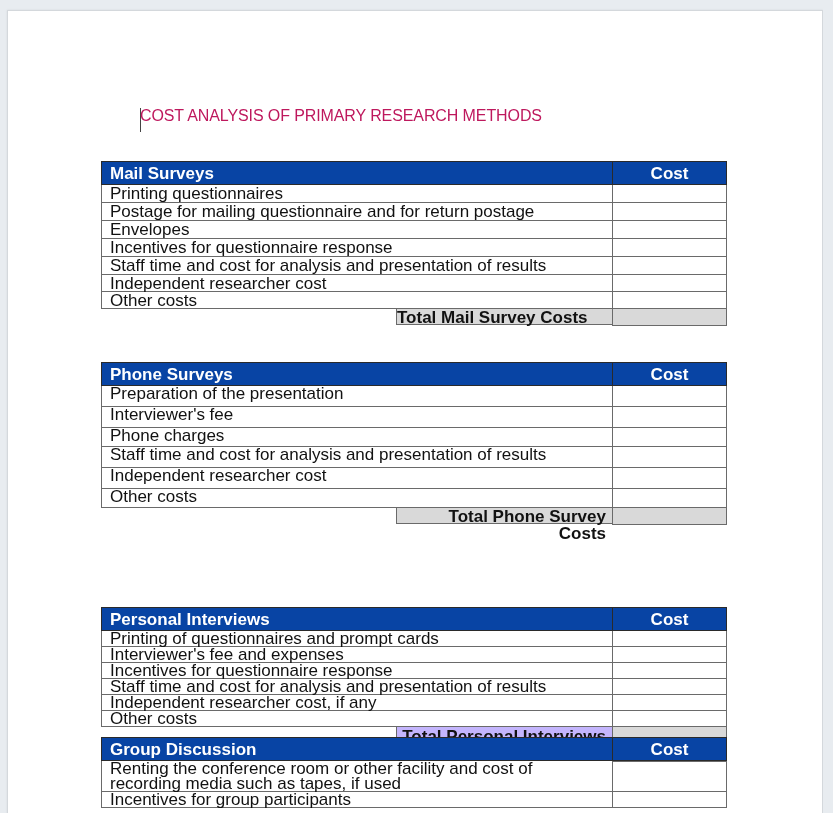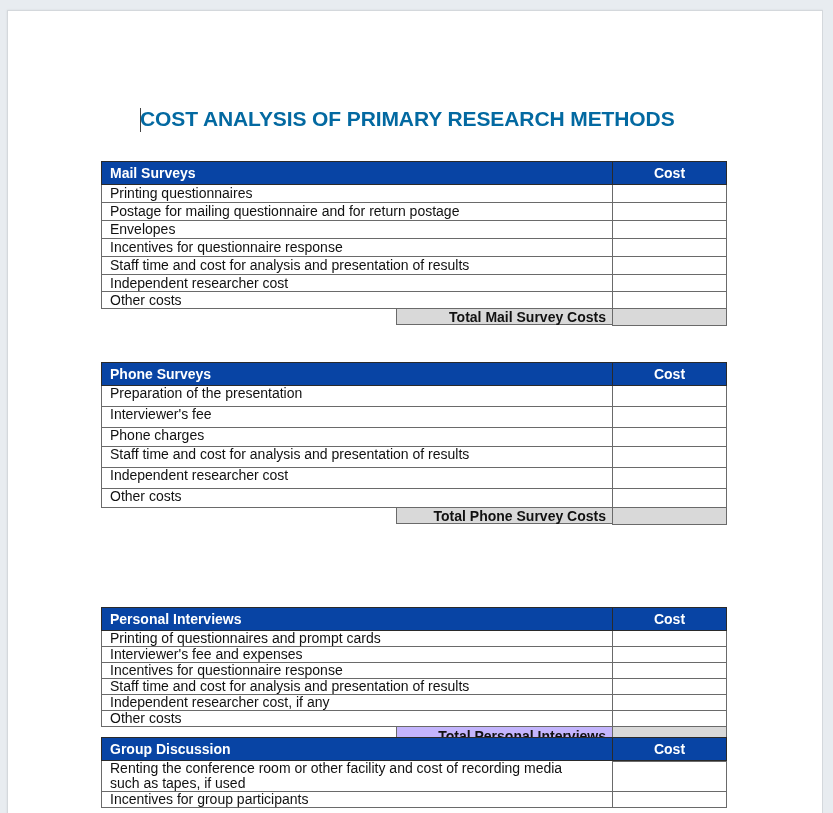--- a/index.html
+++ b/index.html
@@ -10,31 +10,31 @@
     position:relative;
   }
   .page {
     position:absolute; left:7px; top:10px; width:814px; height:820px;
     background:#ffffff;
     border:1px solid #d4d8dc;
     box-shadow:0 0 2px rgba(0,0,0,0.08);
   }
   .title {
     position:absolute; left:140px; top:107px;
-    font-weight:bold; font-size:21px; color:#0369a1;
+    font-weight:normal; font-size:16px; color:#be185d;
     letter-spacing:-0.1px;
     white-space:nowrap;
   }
   .caret {
     position:absolute; left:140px; top:108px; width:1px; height:24px; background:#444;
   }
   table.cost {
     position:absolute; left:101px;
     border-collapse:collapse;
-    font-size:14px; color:#111;
+    font-size:17px; color:#111;
     table-layout:fixed;
   }
   table.cost td {
     border:1px solid #6a6a6a;
     padding:0 8px; line-height:15px;
     vertical-align:middle;
   }
   table.cost col.c1 { width:511px; }
   table.cost col.c2 { width:114px; }
   table.cost tr.head td {
@@ -90,21 +90,21 @@
         <td style="height:16px">Independent researcher cost</td>
         <td></td>
       </tr>
   <tr>
         <td style="height:16px">Other costs</td>
         <td></td>
       </tr>
   <tr class="total">
     <td class="blank">
           <div style="display:flex;justify-content:flex-end;">
-            <div style="width:216px;border:1px solid #6a6a6a;border-right:none;background:#d9d9d9;text-align:right;font-weight:bold;height:17px;line-height:17px;padding-right:6px;box-sizing:border-box;margin-top:-1px;margin-right:0">Total Mail Survey Costs</div>
+            <div style="width:216px;border:1px solid #6a6a6a;border-right:none;background:#d9d9d9;font-weight:bold;height:17px;line-height:17px;padding-right:6px;box-sizing:border-box;margin-top:-1px;margin-right:0">Total Mail Survey Costs</div>
           </div>
         </td>
     <td class="val"></td>
   </tr>
 </tbody>
   </table>
 
 <table class="cost" style="top:362px;">
   <colgroup>
       <col class="c1">

